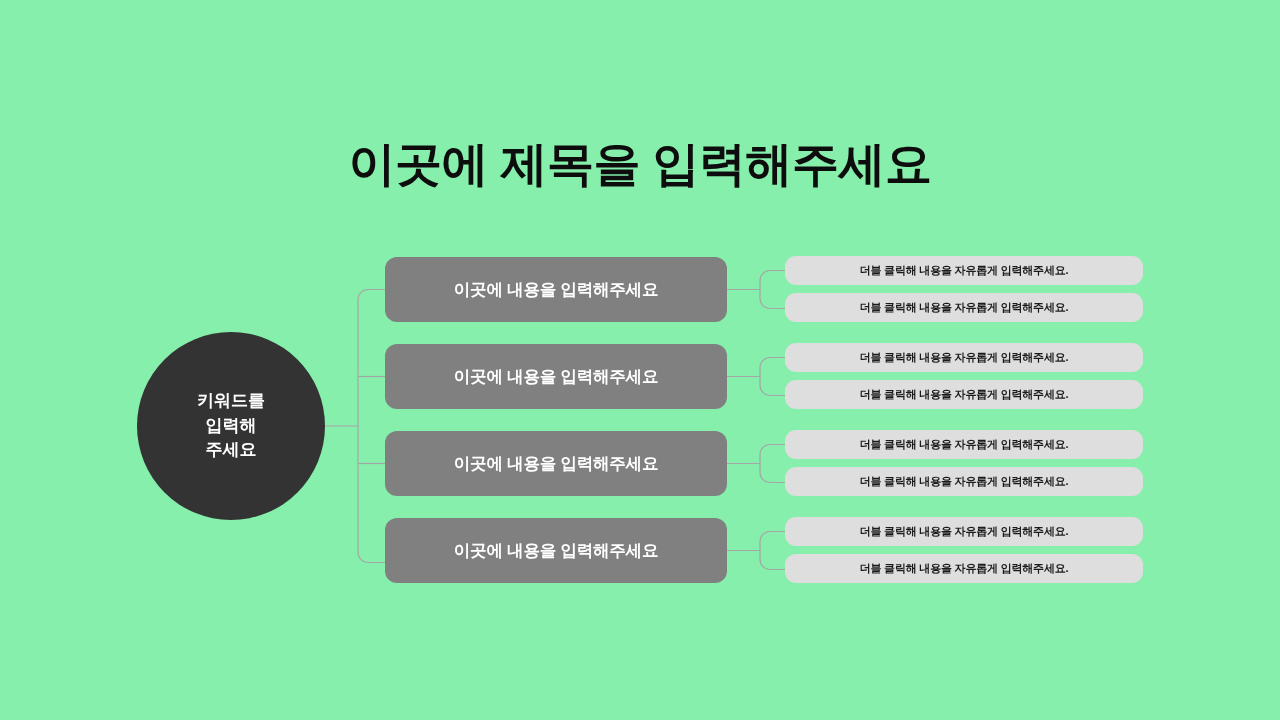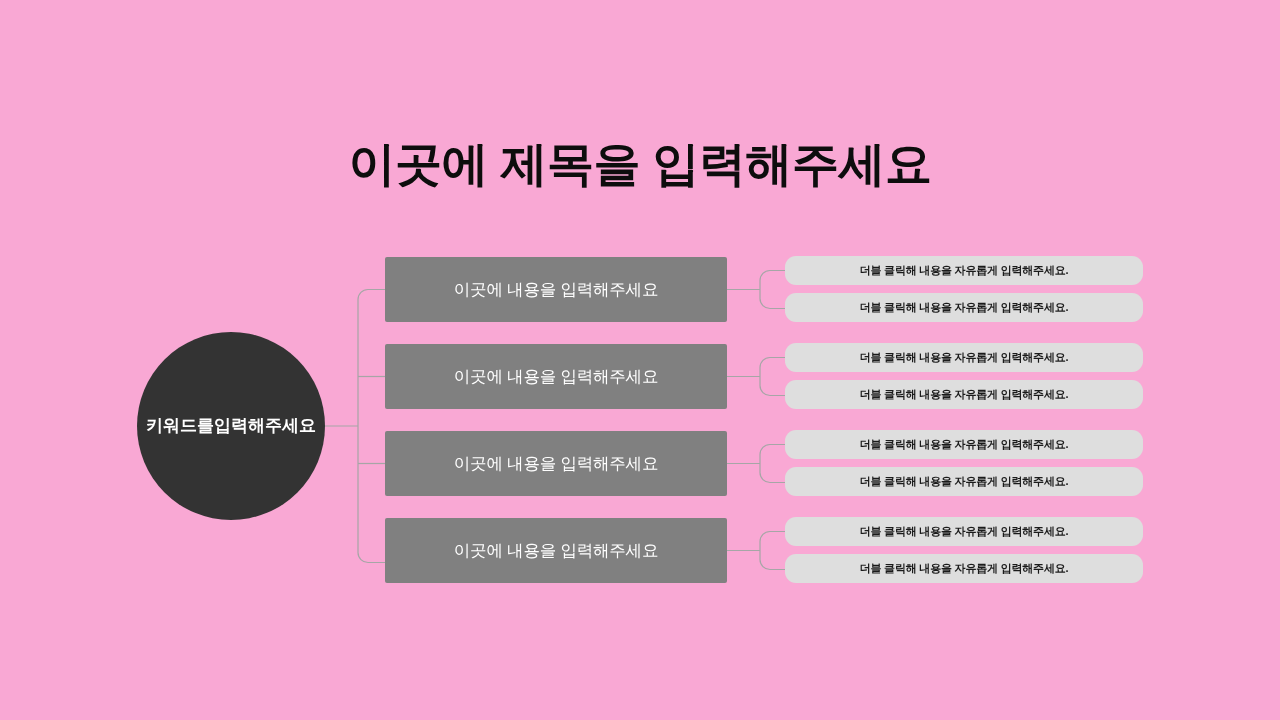--- a/index.html
+++ b/index.html
@@ -12,21 +12,21 @@
     width: 1280px;
     height: 720px;
     overflow: hidden;
     font-family: "Liberation Sans", "DejaVu Sans", sans-serif;
     position: relative;
   }
   #slide {
     position: relative;
     width: 1280px;
     height: 720px;
-    background: #f9a8d4;
+    background: #86efac;
   }
 
   
   #page-title {
     position: absolute;
     left: 0;
     top: 137px;
     width: 1280px;
     text-align: center;
     font-size: 47px;
@@ -56,45 +56,45 @@
   
   #root-node {
     position: absolute;
     left: 137px;
     top: 332px;
     width: 188px;
     height: 188px;
     border-radius: 50%;
     background: #333333;
     display: flex;
-    flex-direction: row;
+    flex-direction: column;
     align-items: center;
     justify-content: center;
     color: #ffffff;
     font-size: 17px;
     font-weight: bold;
     line-height: 1.45;
     text-align: center;
   }
   #root-node .rline { display: block; }
 
   
   .branch-box {
     position: absolute;
     left: 385px;
     width: 342px;
     height: 65px;
     background: #808080;
-    border-radius: 2px;
+    border-radius: 12px;
     display: flex;
     align-items: center;
     justify-content: center;
     color: #ffffff;
     font-size: 16.5px;
-    font-weight: normal;
+    font-weight: bold;
     letter-spacing: -0.2px;
     white-space: nowrap;
   }
   .branch-box.r1 { top: 257px; }
   .branch-box.r2 { top: 344px; }
   .branch-box.r3 { top: 431px; }
   .branch-box.r4 { top: 518px; }
 
   
   .leaf-box {

